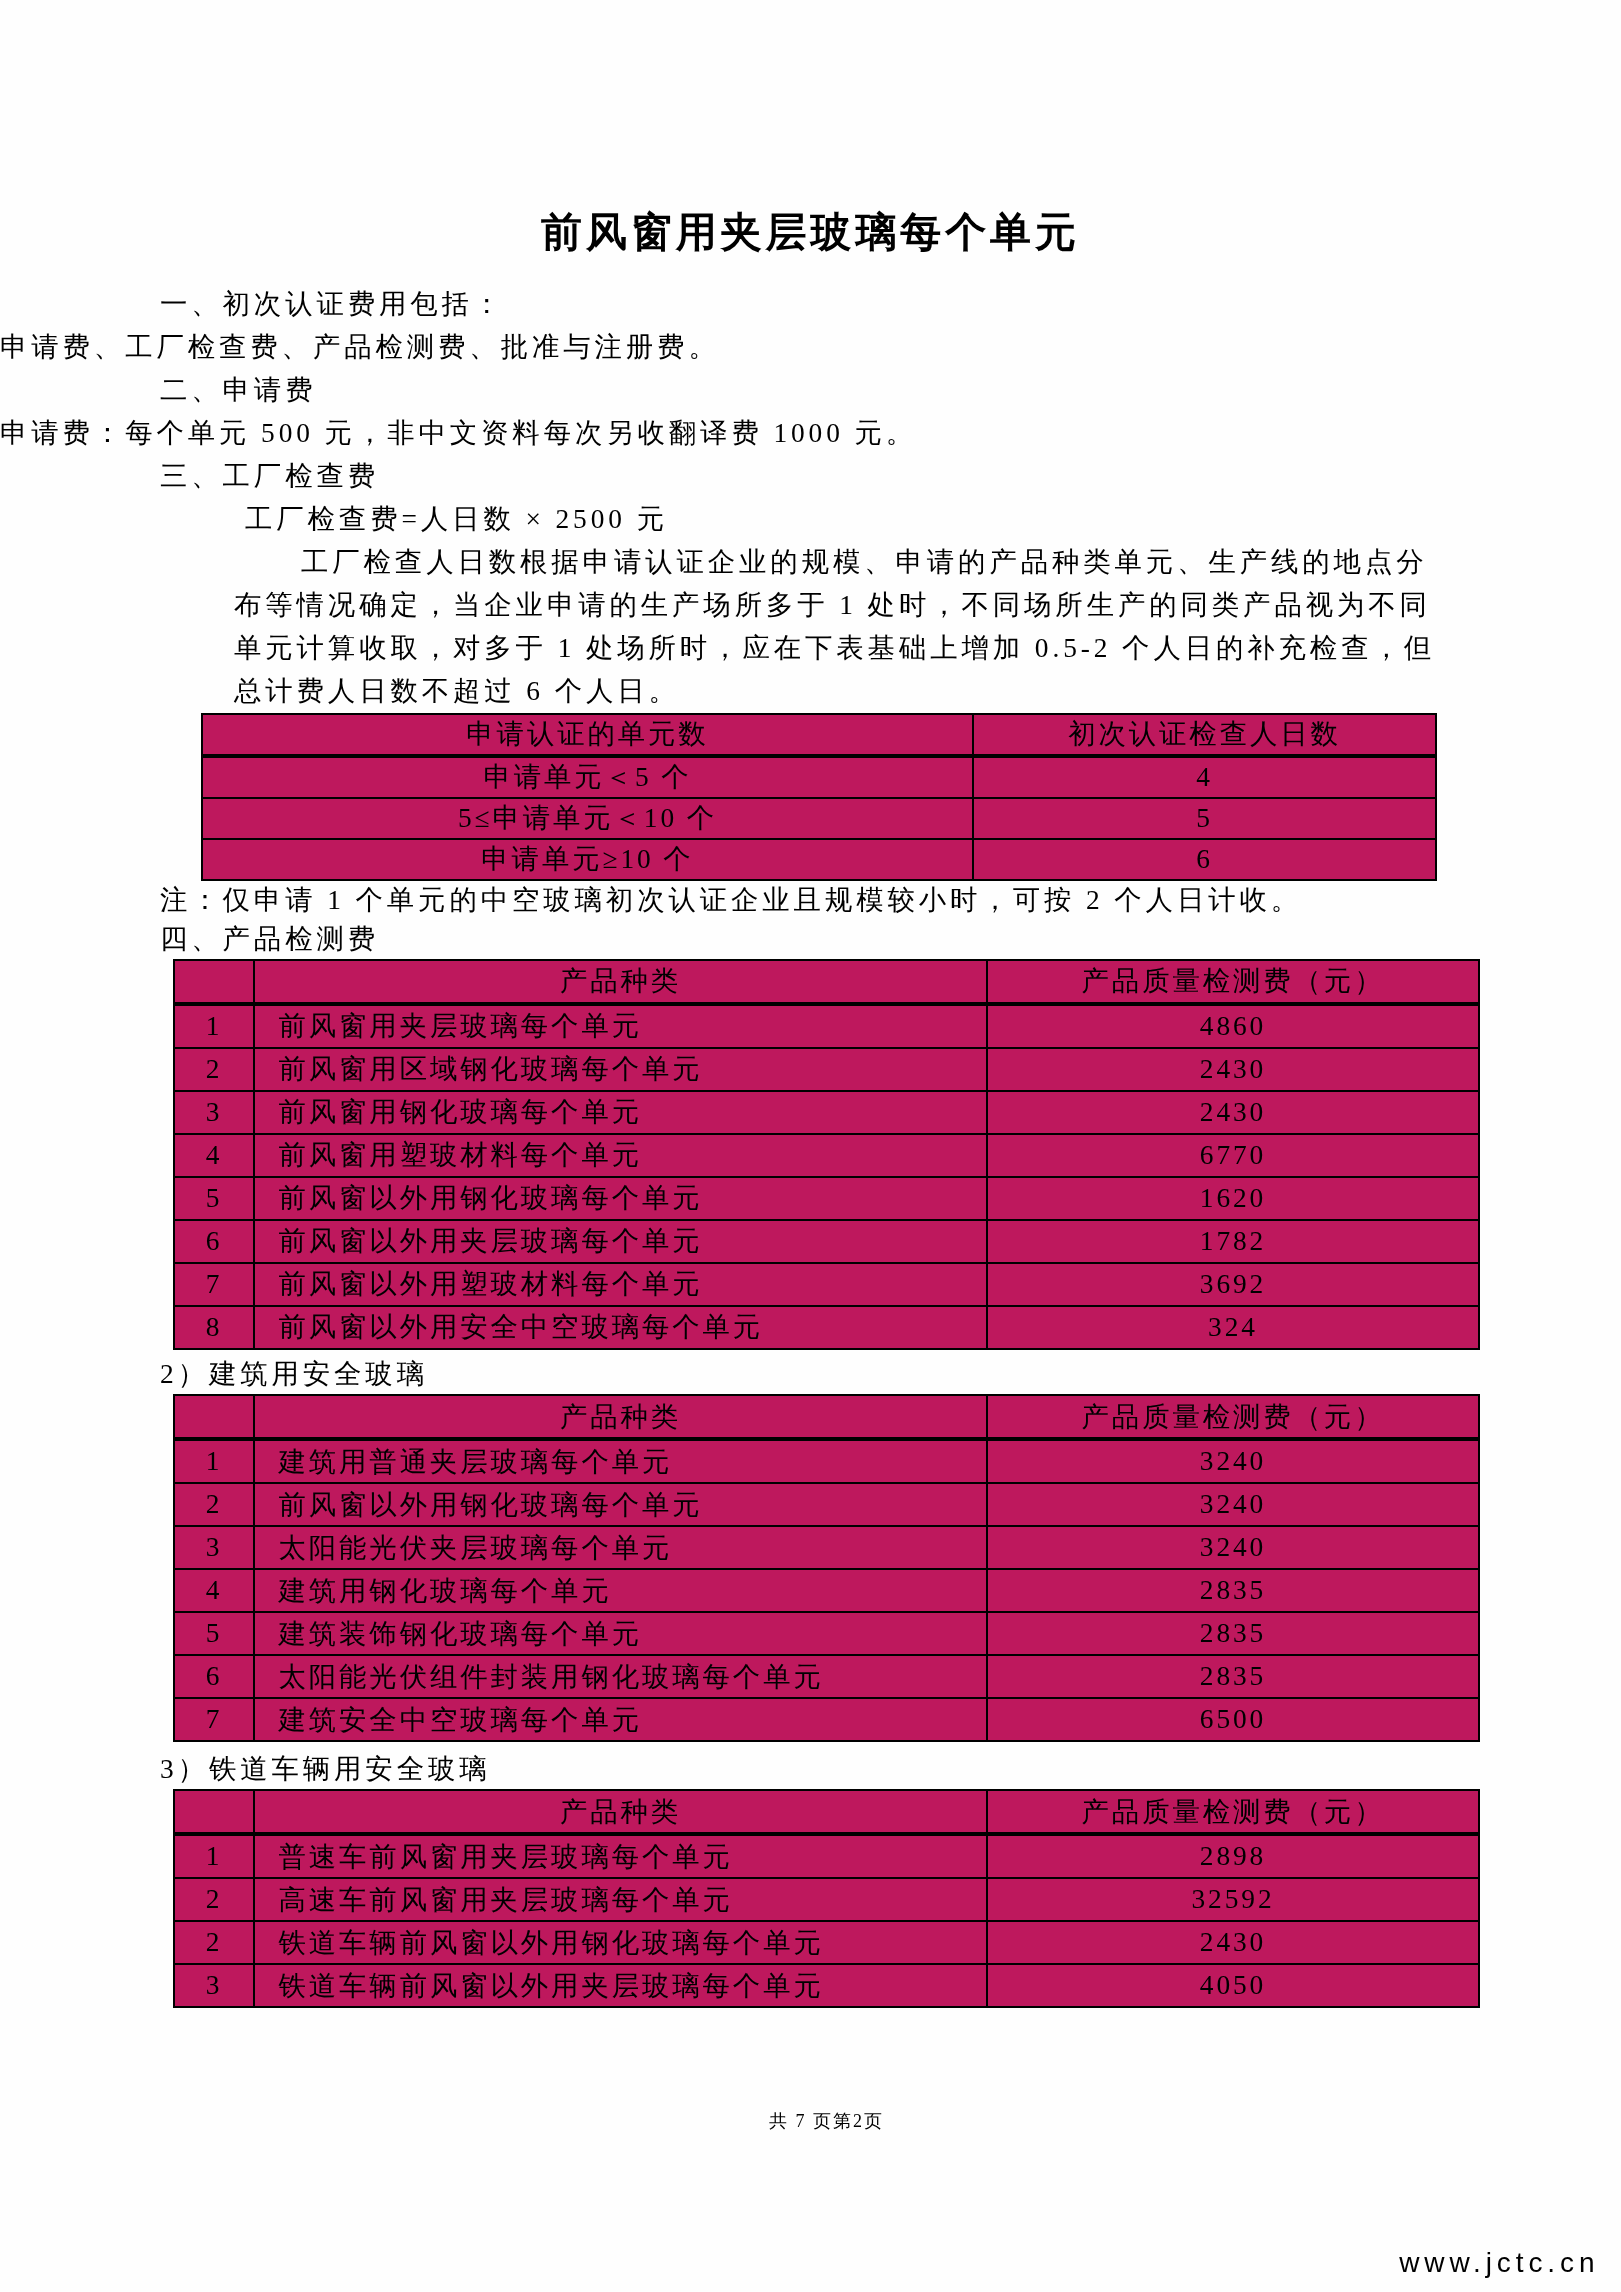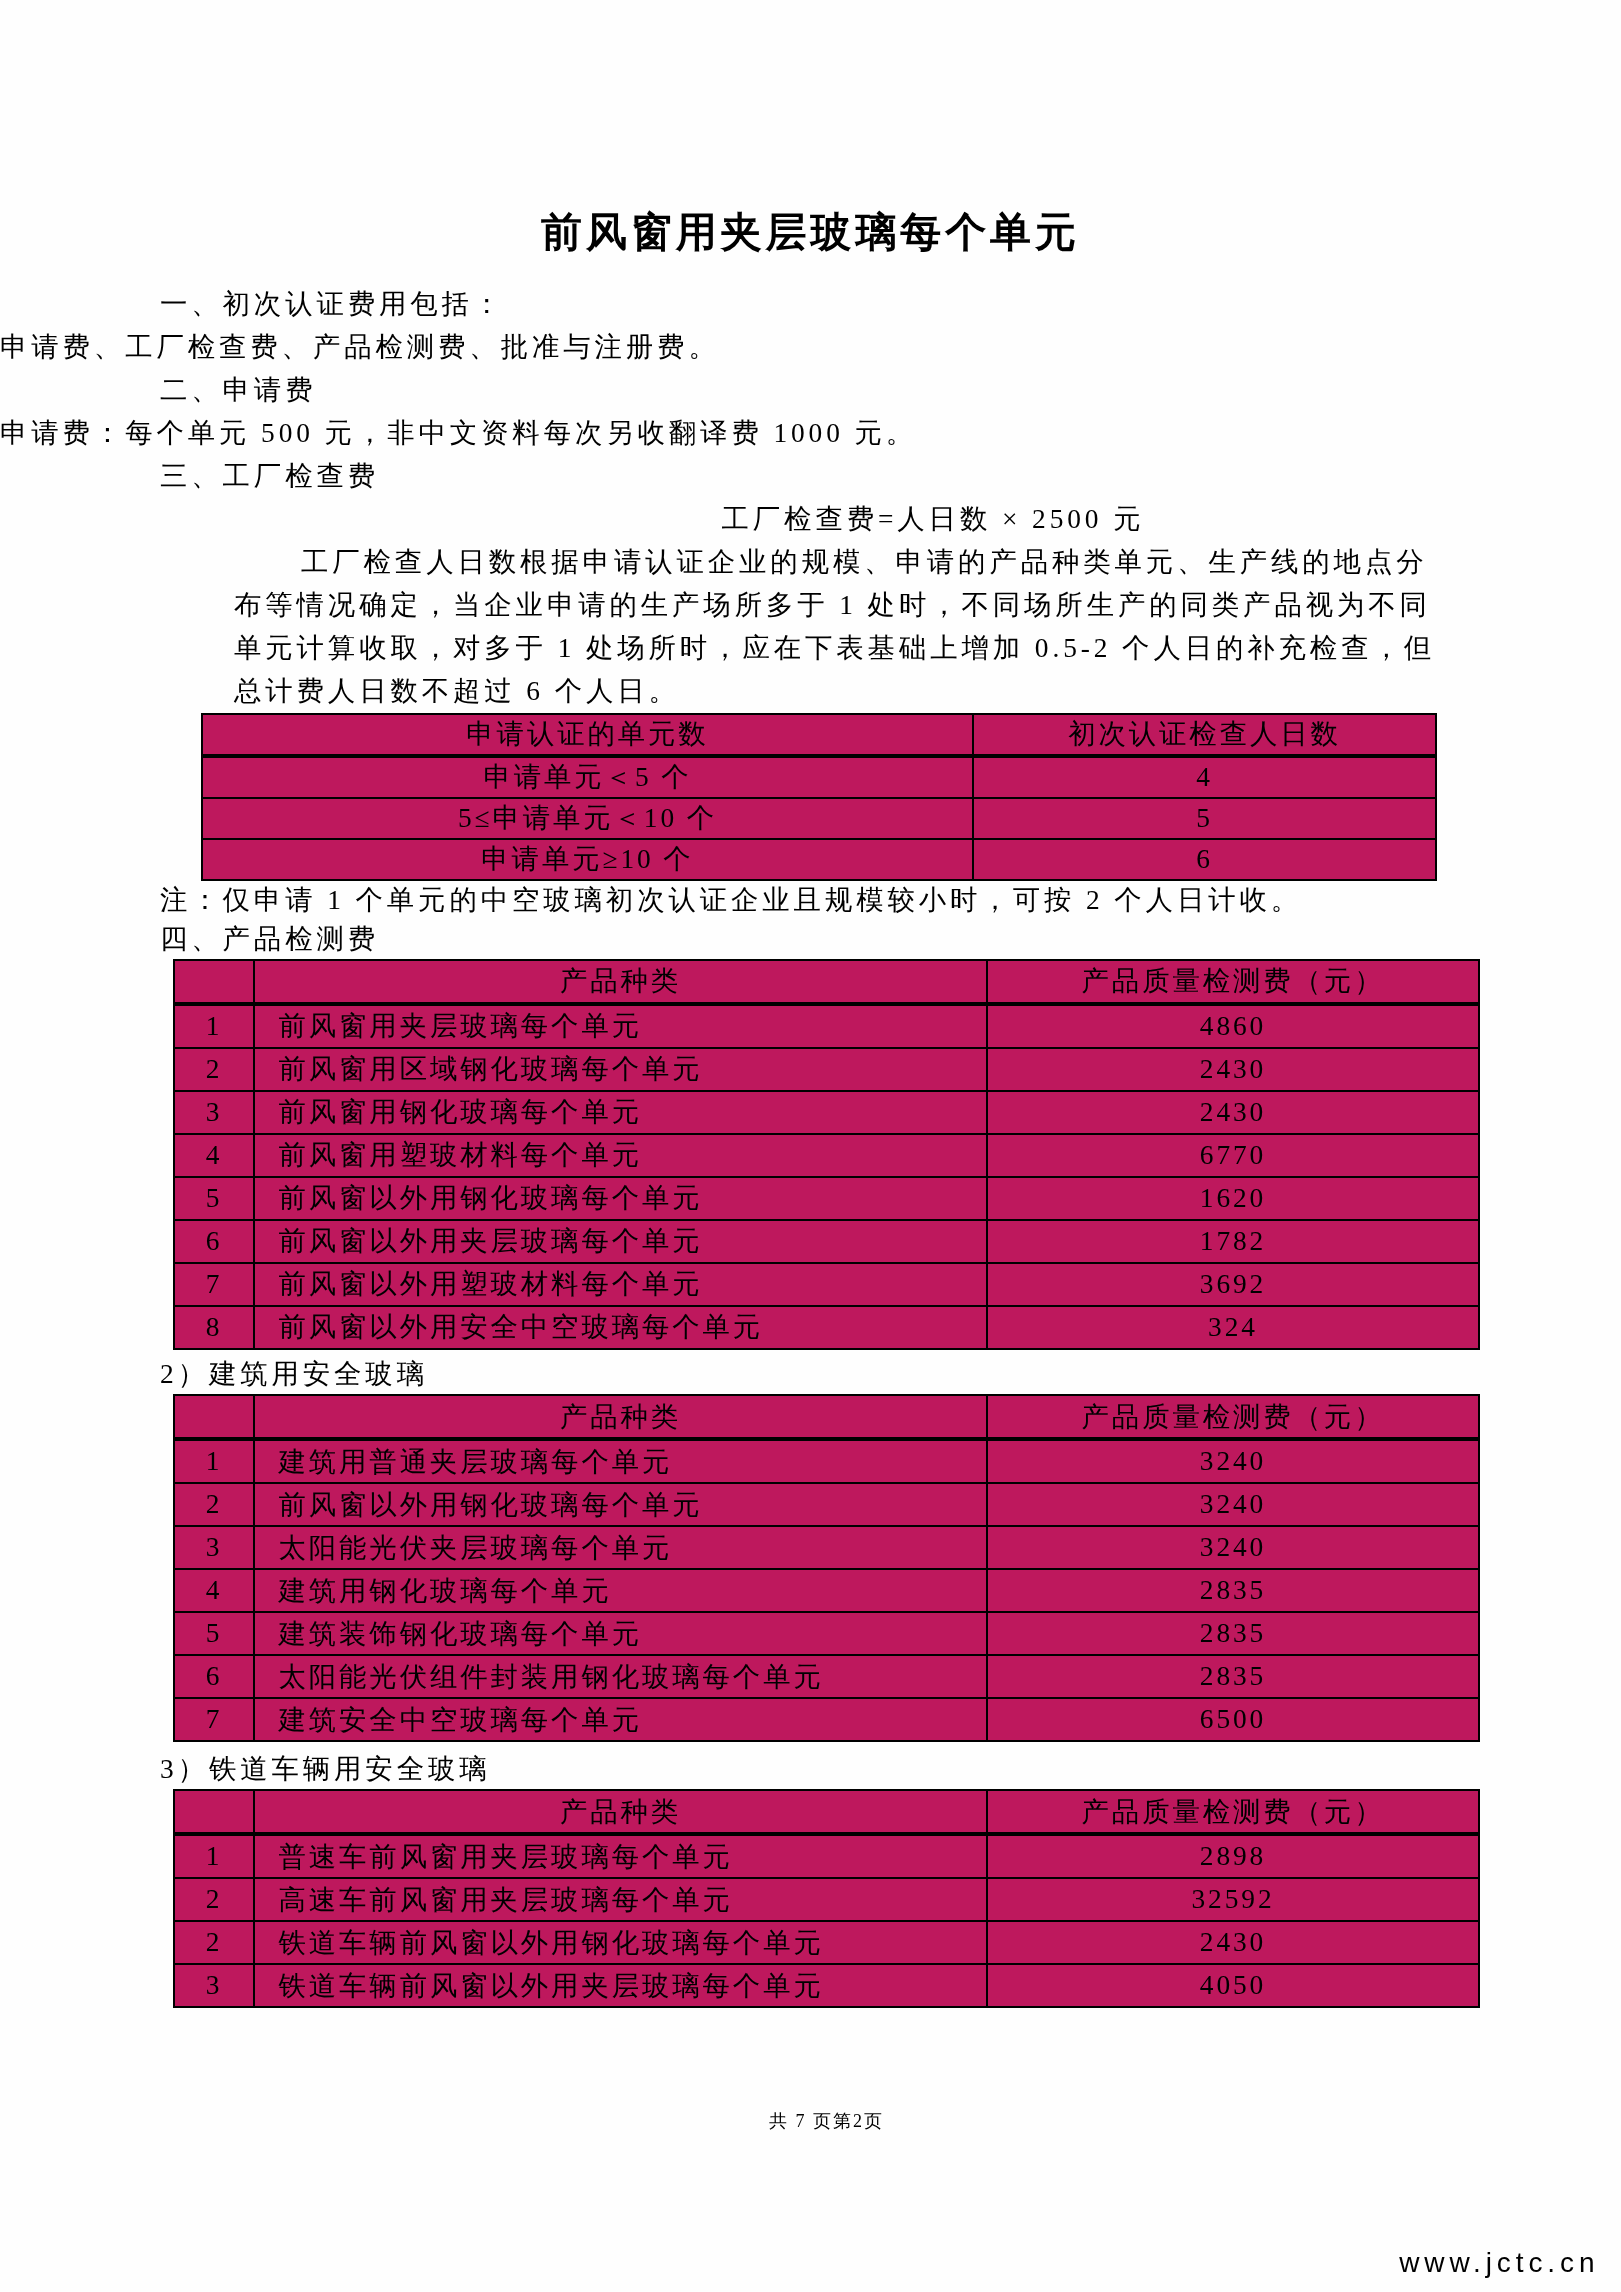--- a/index.html
+++ b/index.html
@@ -18,21 +18,21 @@
     font-family:"Liberation Sans","DejaVu Sans",sans-serif;
     font-weight:bold;
     font-size:41px;
     line-height:49px;
     letter-spacing:3.9px;
     margin:0 0 25.5px 0;
   }
   .line { font-size:27.4px; line-height:43px; letter-spacing:3.9px; white-space:nowrap; }
   .heading  { margin-left:160px; }
   .indent   { }
-  .formula  { margin-left:245px;text-align:center; }
+  .formula  { margin-left:245px; }
   .para     { margin:0 118px 0 234px; }
   .para-line { font-size:27.4px; line-height:43px; letter-spacing:3.9px; white-space:nowrap; }
   .para-line.first { text-indent:67px; }
   .tight { line-height:39px; }
 
   table.tbl {
     border-collapse:collapse;
     table-layout:fixed;
     font-size:27.4px;
     letter-spacing:2.9px;

